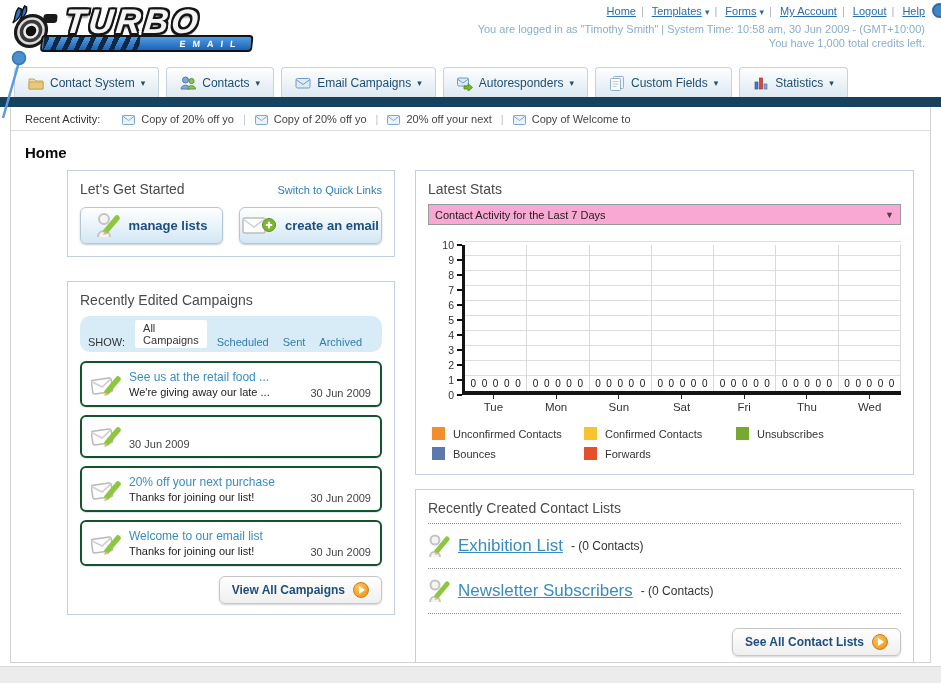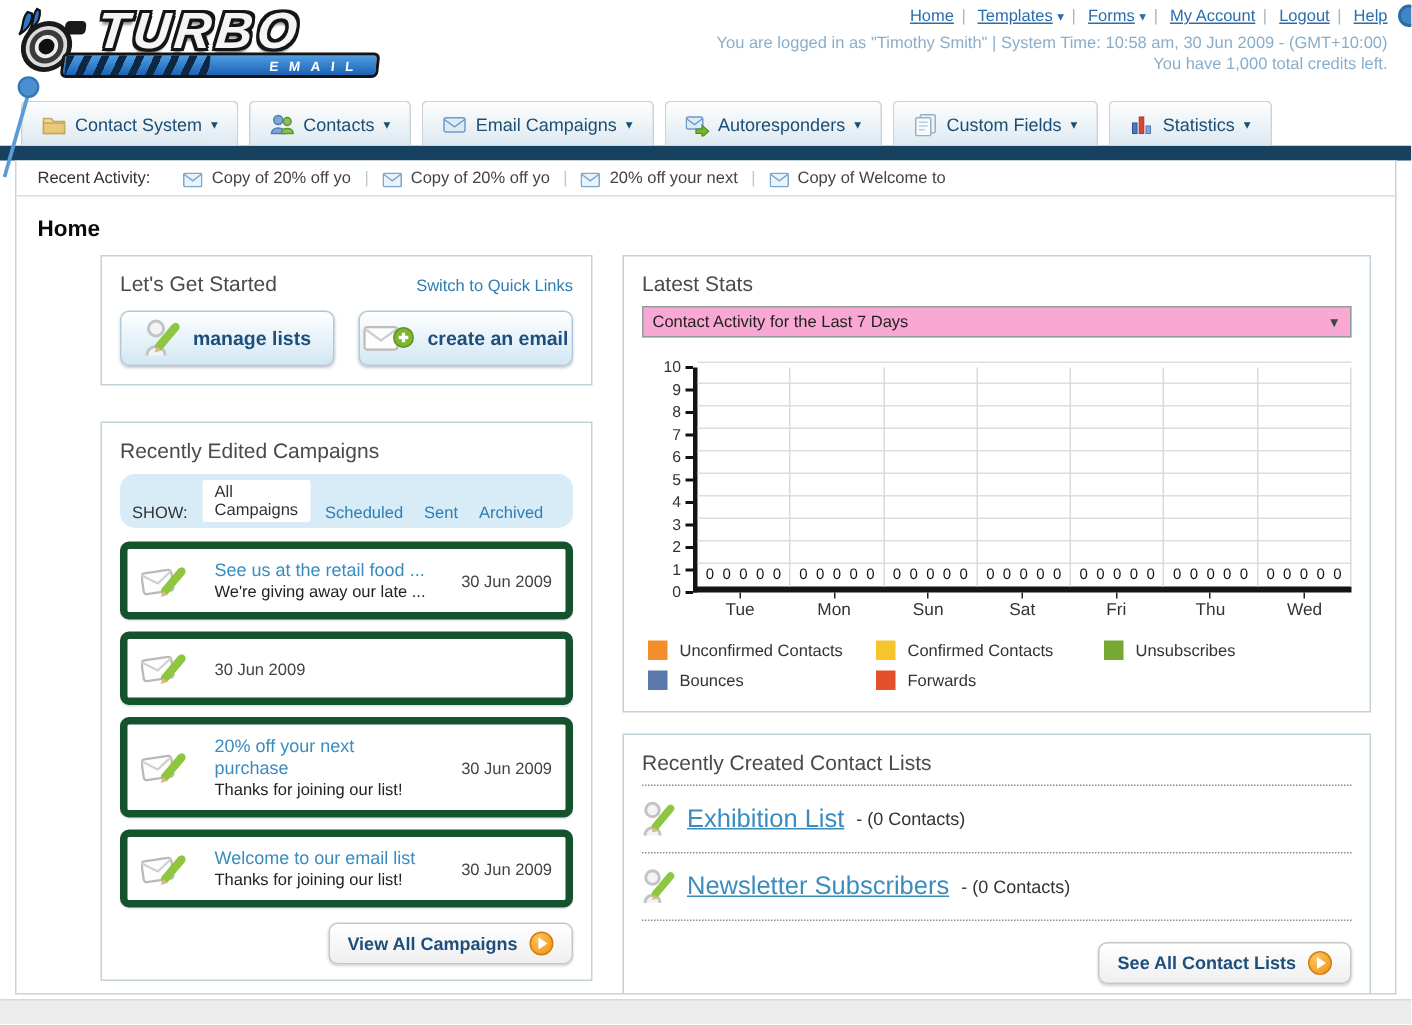--- a/index.html
+++ b/index.html
@@ -66,21 +66,21 @@
   .gs-btn { flex:1; height:37px; display:flex; align-items:center; justify-content:center; gap:9px;
     background:linear-gradient(#ffffff,#d2e7f4); border:1px solid #b3c8d6; border-radius:6px;
     box-shadow:0 1px 2px rgba(120,140,155,.45); font-size:13px; font-weight:bold; color:#1d4e7c; cursor:pointer; }
 
   
   .camp-title { margin-bottom:8px; }
   .showbar { display:flex; align-items:flex-end; background:#d8ecf8; padding:4px 8px; font-size:11px; margin-bottom:9px;border-radius:10px; }
   .show-label { color:#333; margin-right:10px; }
   .filter { color:#2e7db3; margin-right:14px; cursor:pointer; }
   .filter.active { background:#fff; color:#333; padding:2px 8px; border-radius:2px; margin-right:10px; }
-  .camp-item { display:flex; align-items:center; gap:19px; border:5px solid #14532d; border-radius:6px;
+  .camp-item { display:flex; align-items:flex-end; gap:8px; border:2px solid #14532d; border-radius:6px;
     padding:7px 9px 6px 9px; margin-bottom:8px; box-shadow:0 1px 1px rgba(150,170,185,.3); cursor:pointer; }
   .camp-mid { flex:1; min-width:0; }
   .camp-title-link { font-size:12px; color:#3a8cbe; line-height:15px; }
   .camp-sub { font-size:11px; color:#222; line-height:14px; }
   .camp-date { font-size:11px; color:#444; white-space:nowrap; margin-top:1px; }
   .btnrow { display:flex; justify-content:flex-end; margin-top:10px; }
   .pill-btn { display:flex; align-items:center; gap:8px; padding:5px 12px; background:linear-gradient(#ffffff,#efefef);
     border:1px solid #c6c6c6; border-radius:6px; box-shadow:0 1px 2px rgba(0,0,0,.18);
     font-size:12px; font-weight:bold; color:#1d4e7c; cursor:pointer; }
   .go-icon { width:16px; height:16px; border-radius:50%; background:radial-gradient(circle at 35% 30%, #fdc65e, #ee8f12);

